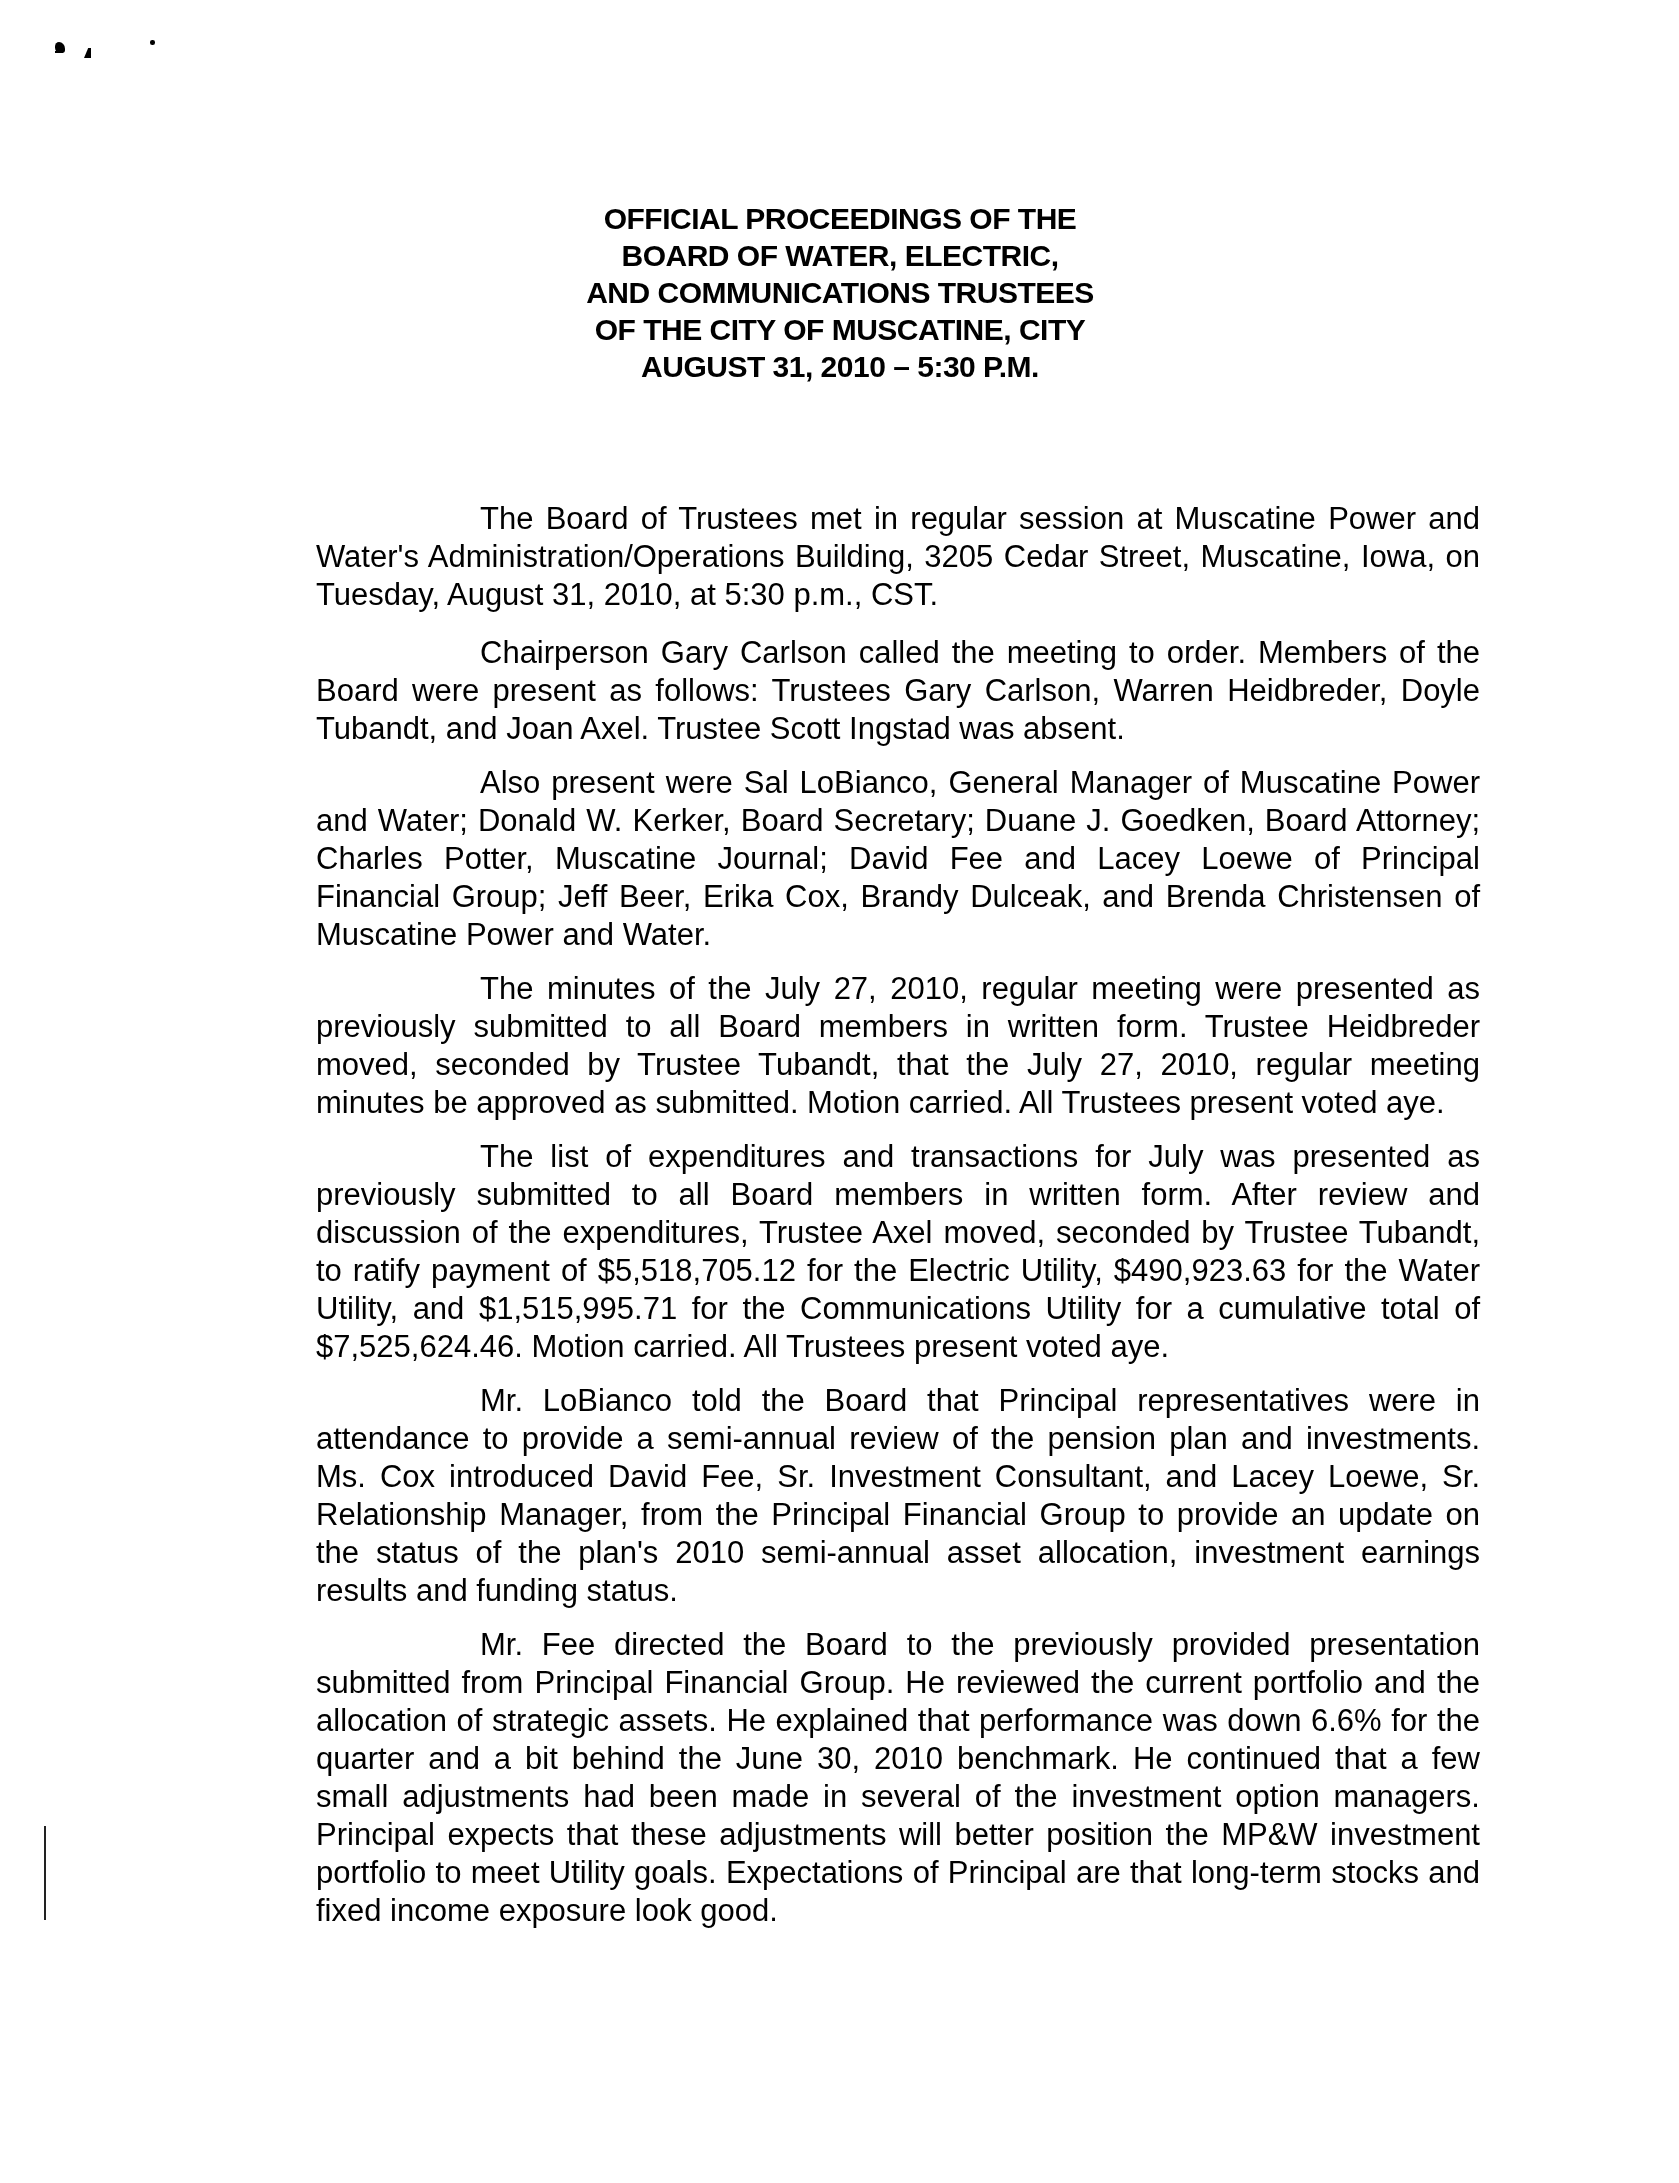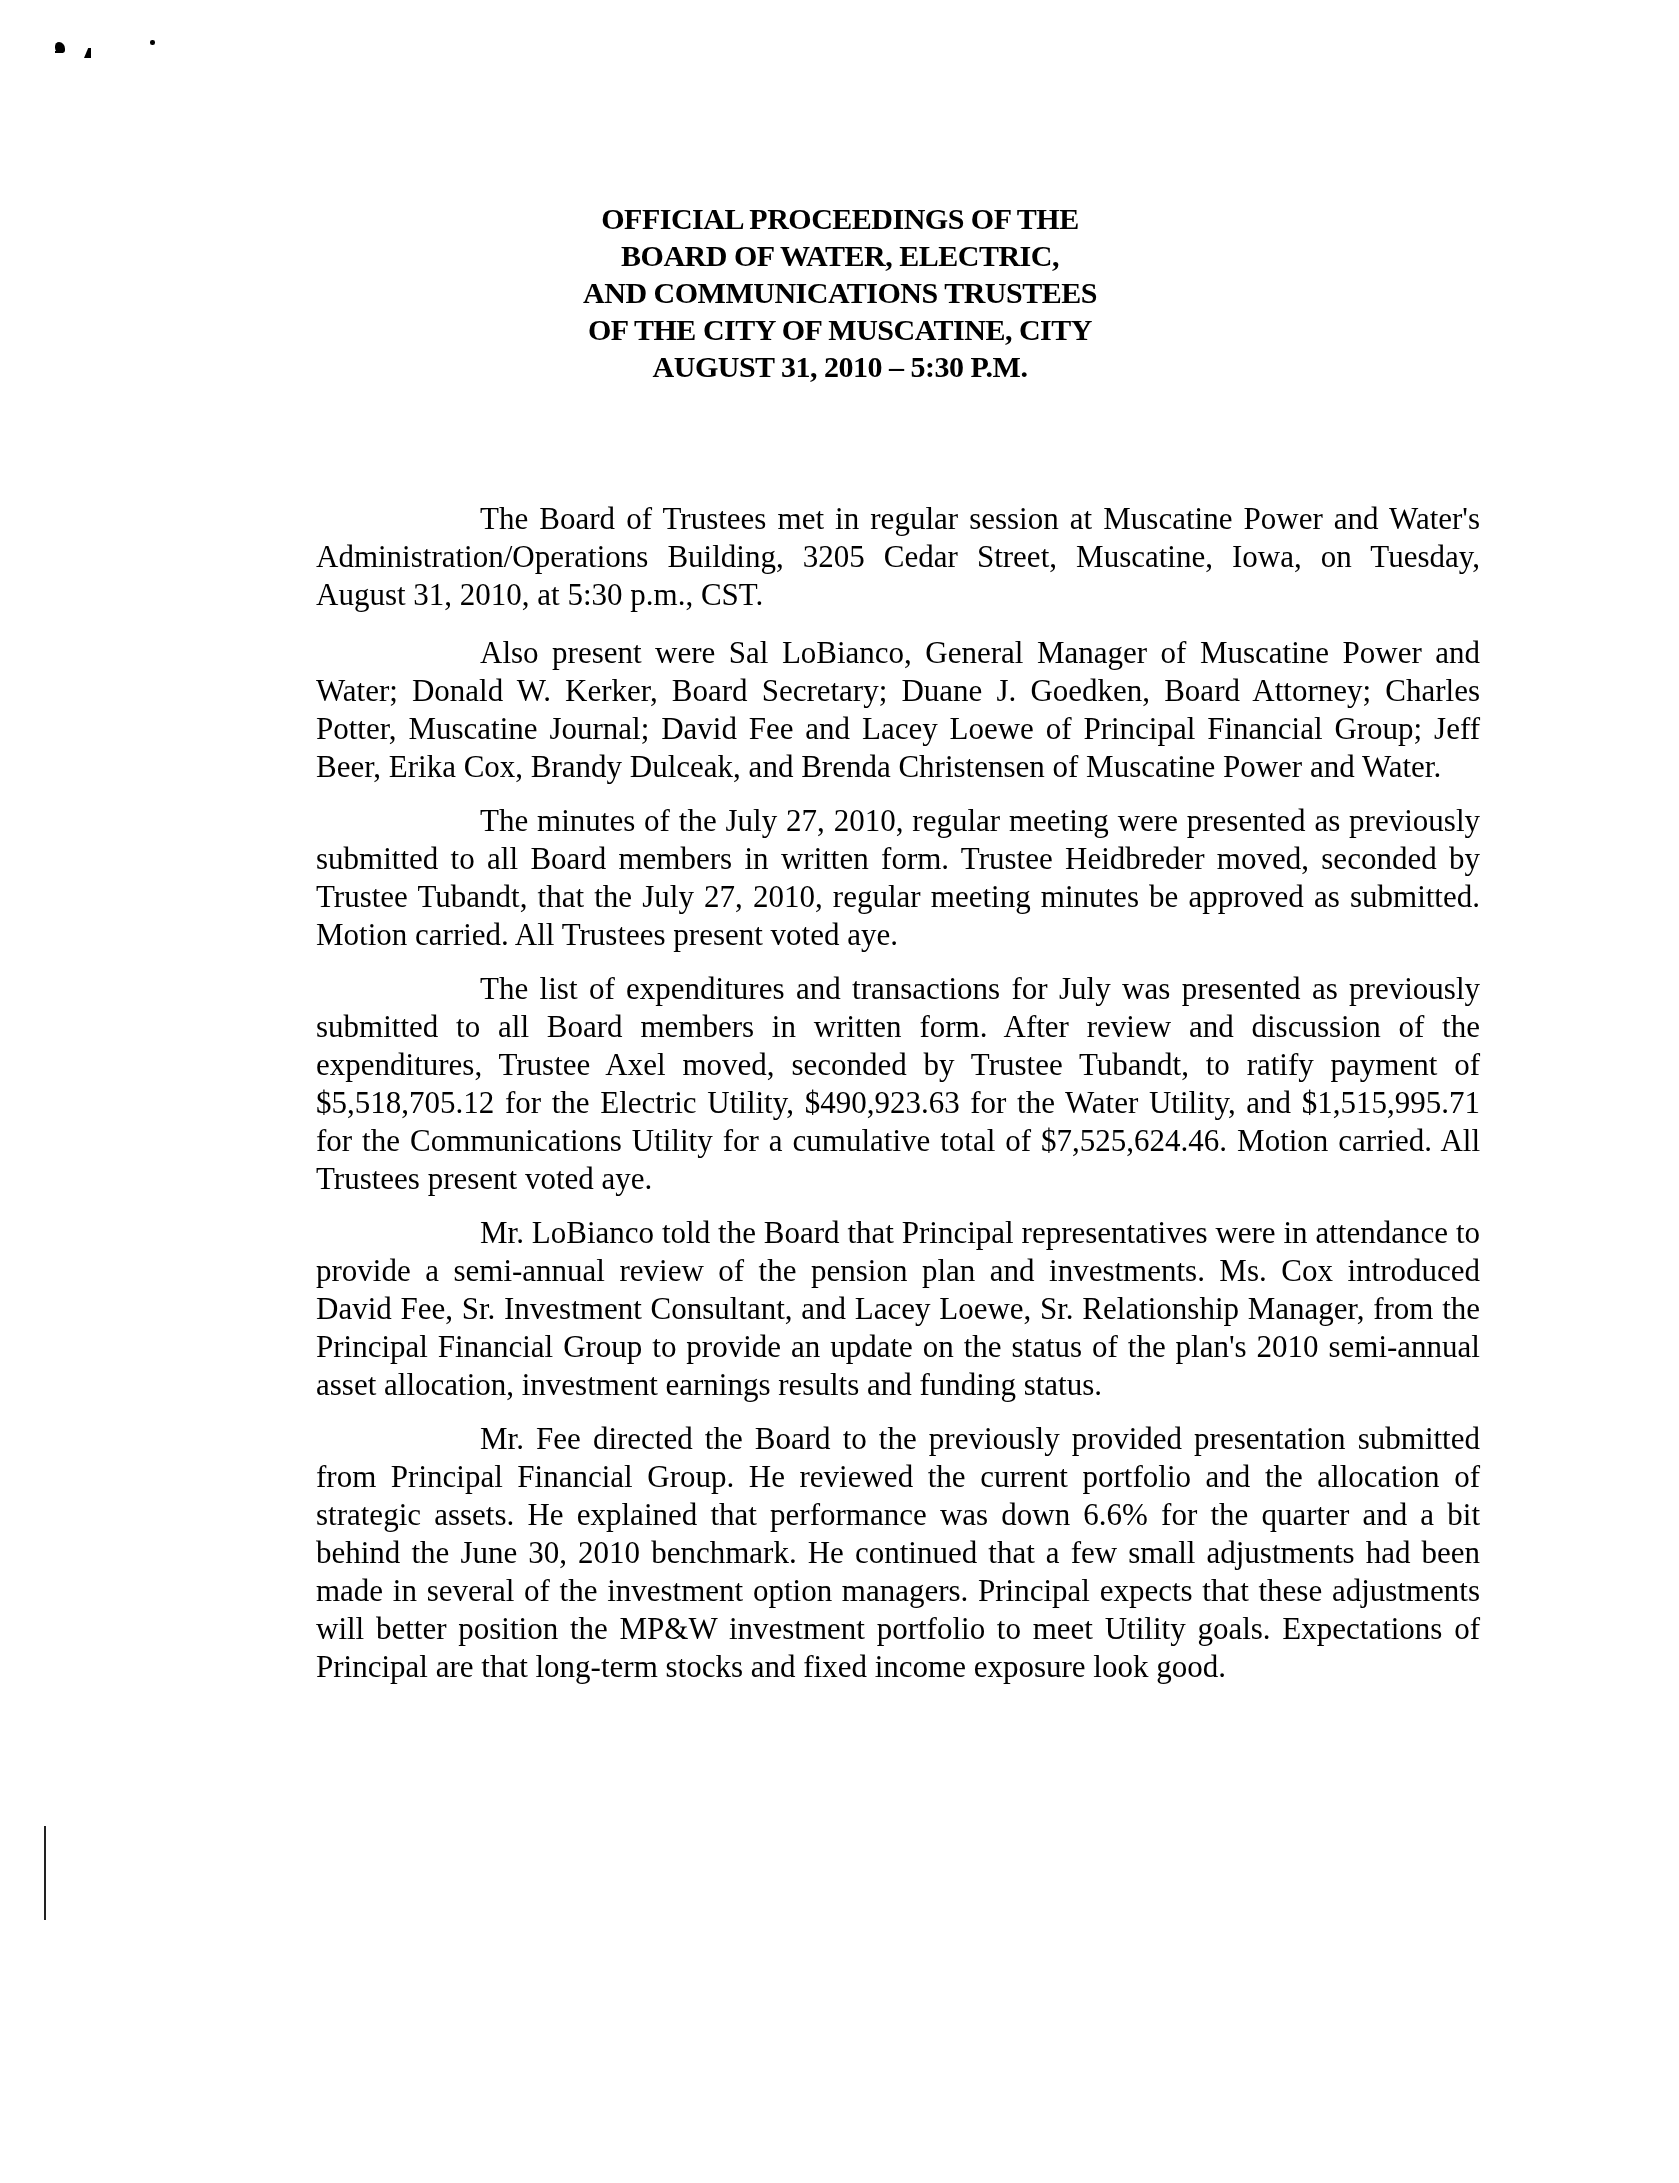--- a/index.html
+++ b/index.html
@@ -1,20 +1,20 @@
 <!DOCTYPE html>
 <html style="font-size:8px"><head>
   <meta charset="utf-8">
   <style>
     html, body { margin: 0; padding: 0; background: #ffffff; }
     body { width: 1680px; height: 2183px; position: relative; overflow: hidden; }
     .page {
       position: absolute; left: 0; top: 0; width: 1680px; height: 2022px;
       background: #ffffff; color: #000000;
-      font-family: Liberation Serif, serif;
+      font-family: Liberation Sans, sans-serif;
     }
     .title-block {
       position: absolute; left: 0; width: 1680px; top: 200px;
       text-align: center; font-weight: bold; font-size: 30px; line-height: 37px;
       letter-spacing: -0.5px;
     }
     .title-line { display: block; }
     .body {
       position: absolute; left: 316px; width: 1164px; top: 500px;
       font-size: 31px; line-height: 38px; text-align: justify;
@@ -41,20 +41,21 @@
   <div class="title-block">
     <span class="title-line">OFFICIAL PROCEEDINGS OF THE</span>
     <span class="title-line">BOARD OF WATER, ELECTRIC,</span>
     <span class="title-line">AND COMMUNICATIONS TRUSTEES</span>
     <span class="title-line">OF THE CITY OF MUSCATINE, CITY</span>
     <span class="title-line">AUGUST 31, 2010 – 5:30 P.M.</span>
   </div>
 
   <div class="body">
     <p class="para p1">The Board of Trustees met in regular session at Muscatine Power and Water's Administration/Operations Building, 3205 Cedar Street, Muscatine, Iowa, on Tuesday, August 31, 2010, at 5:30 p.m., CST.</p>
+    <p class="para">Chairperson Gary Carlson called the meeting to order.  Members of the Board were present as follows: Trustees Gary Carlson, Warren Heidbreder, Doyle Tubandt, and Joan Axel.  Trustee Scott Ingstad was absent.</p>
     <p class="para">Also present were Sal LoBianco, General Manager of Muscatine Power and Water; Donald W. Kerker, Board Secretary; Duane J. Goedken, Board Attorney; Charles Potter, Muscatine Journal; David Fee and Lacey Loewe of Principal Financial Group; Jeff Beer, Erika Cox, Brandy Dulceak, and Brenda Christensen of Muscatine Power and Water.</p>
     <p class="para">The minutes of the July 27, 2010, regular meeting were presented as previously submitted to all Board members in written form.  Trustee Heidbreder moved, seconded by Trustee Tubandt, that the July 27, 2010, regular meeting minutes be approved as submitted.  Motion carried.  All Trustees present voted aye.</p>
     <p class="para">The list of expenditures and transactions for July was presented as previously submitted to all Board members in written form.  After review and discussion of the expenditures, Trustee Axel moved, seconded by Trustee Tubandt, to ratify payment of $5,518,705.12 for the Electric Utility, $490,923.63 for the Water Utility, and $1,515,995.71 for the Communications Utility for a cumulative total of $7,525,624.46.  Motion carried.  All Trustees present voted aye.</p>
     <p class="para">Mr. LoBianco told the Board that Principal representatives were in attendance to provide a semi-annual review of the pension plan and investments.  Ms. Cox introduced David Fee, Sr. Investment Consultant, and Lacey Loewe, Sr. Relationship Manager, from the Principal Financial Group to provide an update on the status of the plan's 2010 semi-annual asset allocation, investment earnings results and funding status.</p>
     <p class="para">Mr. Fee directed the Board to the previously provided presentation submitted from Principal Financial Group.  He reviewed the current portfolio and the allocation of strategic assets.  He explained that performance was down 6.6% for the quarter and a bit behind the June 30, 2010 benchmark.  He continued that a few small adjustments had been made in several of the investment option managers.  Principal expects that these adjustments will better position the MP&amp;W investment portfolio to meet Utility goals.  Expectations of Principal are that long-term stocks and fixed income exposure look good.</p>
   </div>
 </div>
 
 
 </body></html>

